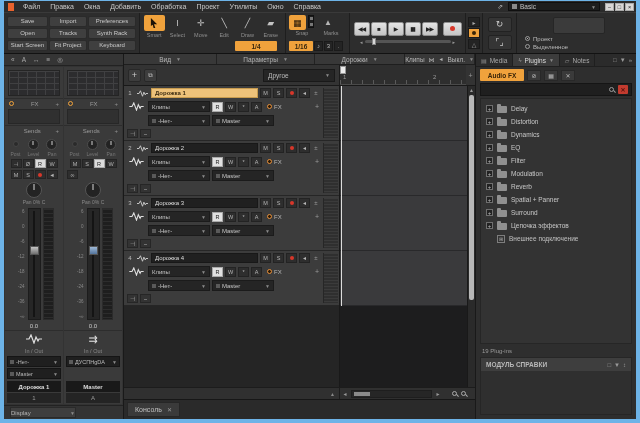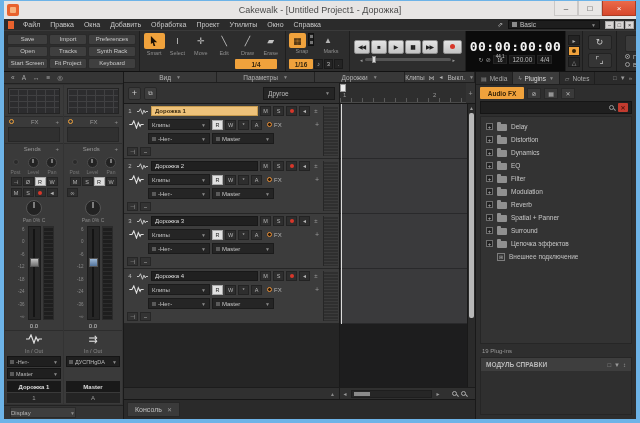--- a/index.html
+++ b/index.html
@@ -209,29 +209,20 @@
 .helphead{height:13px;background:#3e3e3e;display:flex;align-items:center;padding:0 5px;font-size:6.5px;color:#b8b8b8;font-weight:bold}
 .helpicons{margin-left:auto;color:#999;font-size:6px;display:flex;gap:3px;font-weight:normal}
 .helpbody{flex:1;background:#2f2f2f}
 </style>
 </head>
 <body>
 
 <div class="frame">
 <div class="app">
 
-  <div class="titlebar">
-    <span class="app-icon"></span>
-    <span class="title-text">Cakewalk - [Untitled Project1 - Дорожка]</span>
-    <span class="winbtns">
-      <span class="wb">–</span>
-      <span class="wb">□</span>
-      <span class="wb close">×</span>
-    </span>
-  </div>
 
   <div class="menubar">
     <span class="mdoc"></span>
     <span class="mitem">Файл</span>
     <span class="mitem">Правка</span>
     <span class="mitem">Окна</span>
     <span class="mitem">Добавить</span>
     <span class="mitem">Обработка</span>
     <span class="mitem">Проект</span>
     <span class="mitem">Утилиты</span>
@@ -333,35 +324,20 @@
       </div>
       <div class="sliderrow">
         <span>◂</span>
         <span class="slider">
               <span class="sthumb"></span>
             </span>
         <span>▸</span>
       </div>
     </div>
 
-    <div class="tsec ttime">
-      <span class="tdigits">00:00:00:00</span>
-      <div class="tsub">
-        <span class="ic">↻</span>
-        <span class="ic">⊘</span>
-        <span class="vbox">
-              <span class="frac">
-                <span>44.1</span>
-                <span>16</span>
-              </span>
-            </span>
-        <span class="vbox">120.00</span>
-        <span class="vbox">4/4</span>
-      </div>
-    </div>
 
     <div class="tsec minicol">
       <span class="mc">▸</span>
       <span class="mc on">
             <span class="dot"></span>
           </span>
       <span class="mc">△</span>
     </div>
 
     <div class="tsec tloop">

